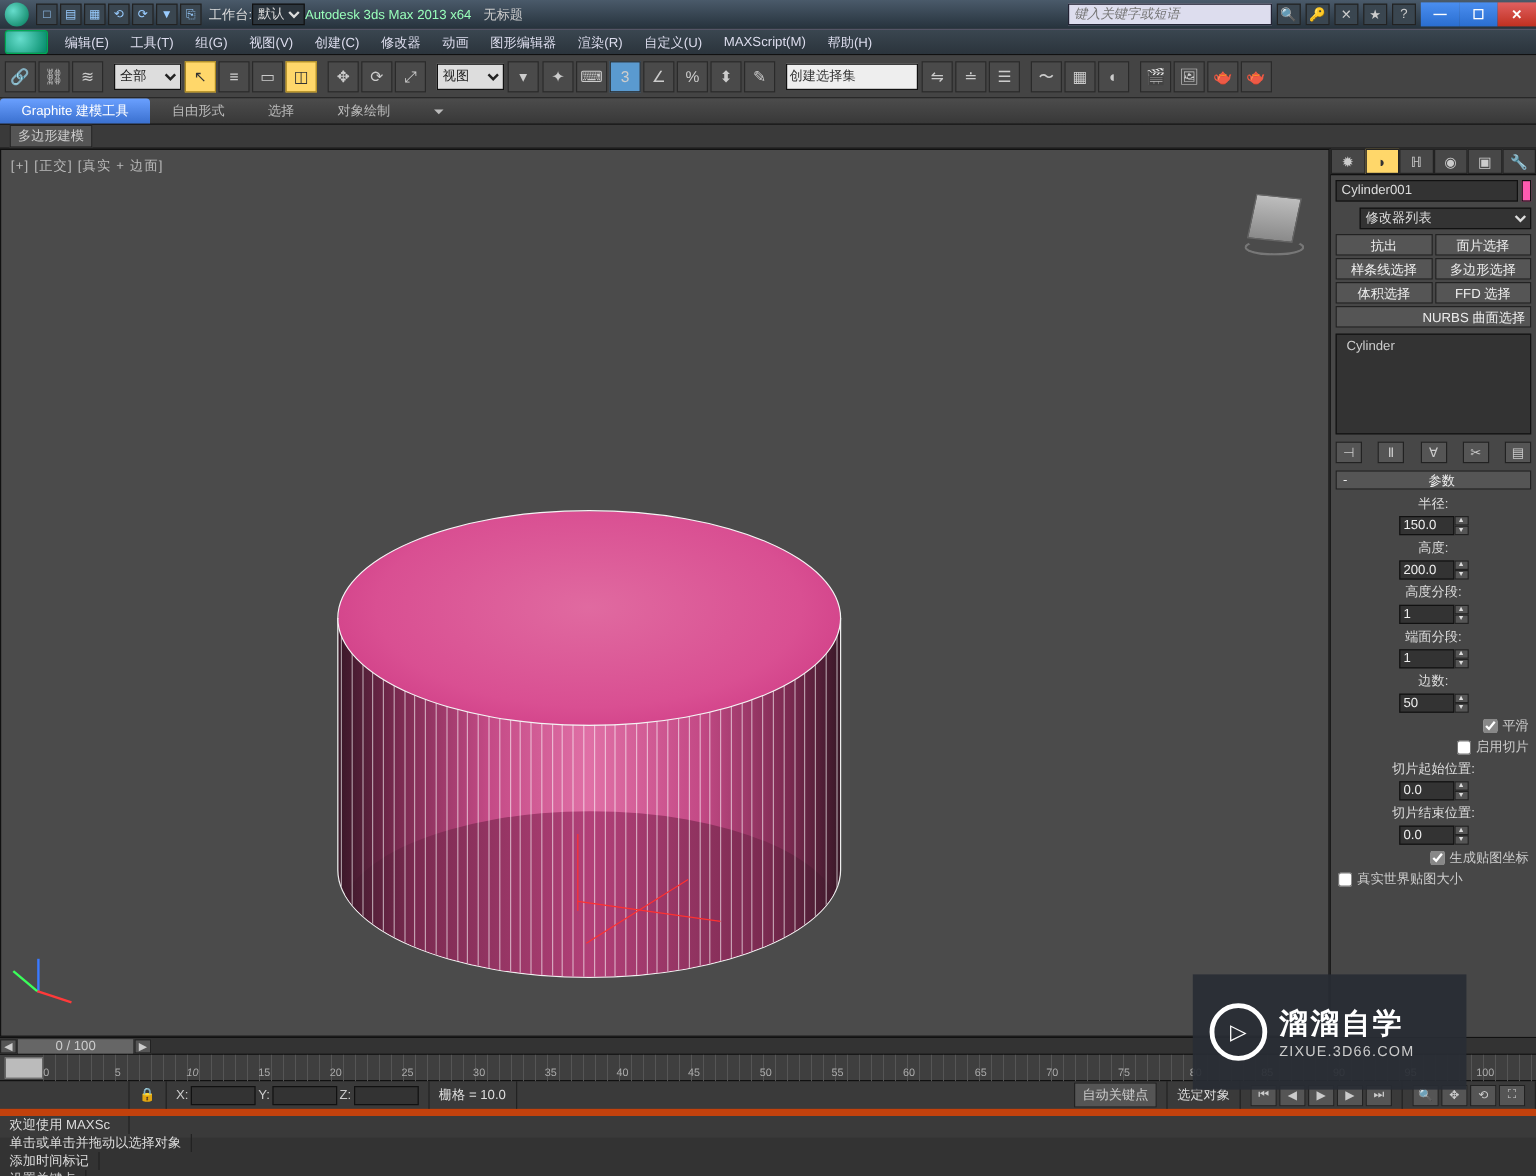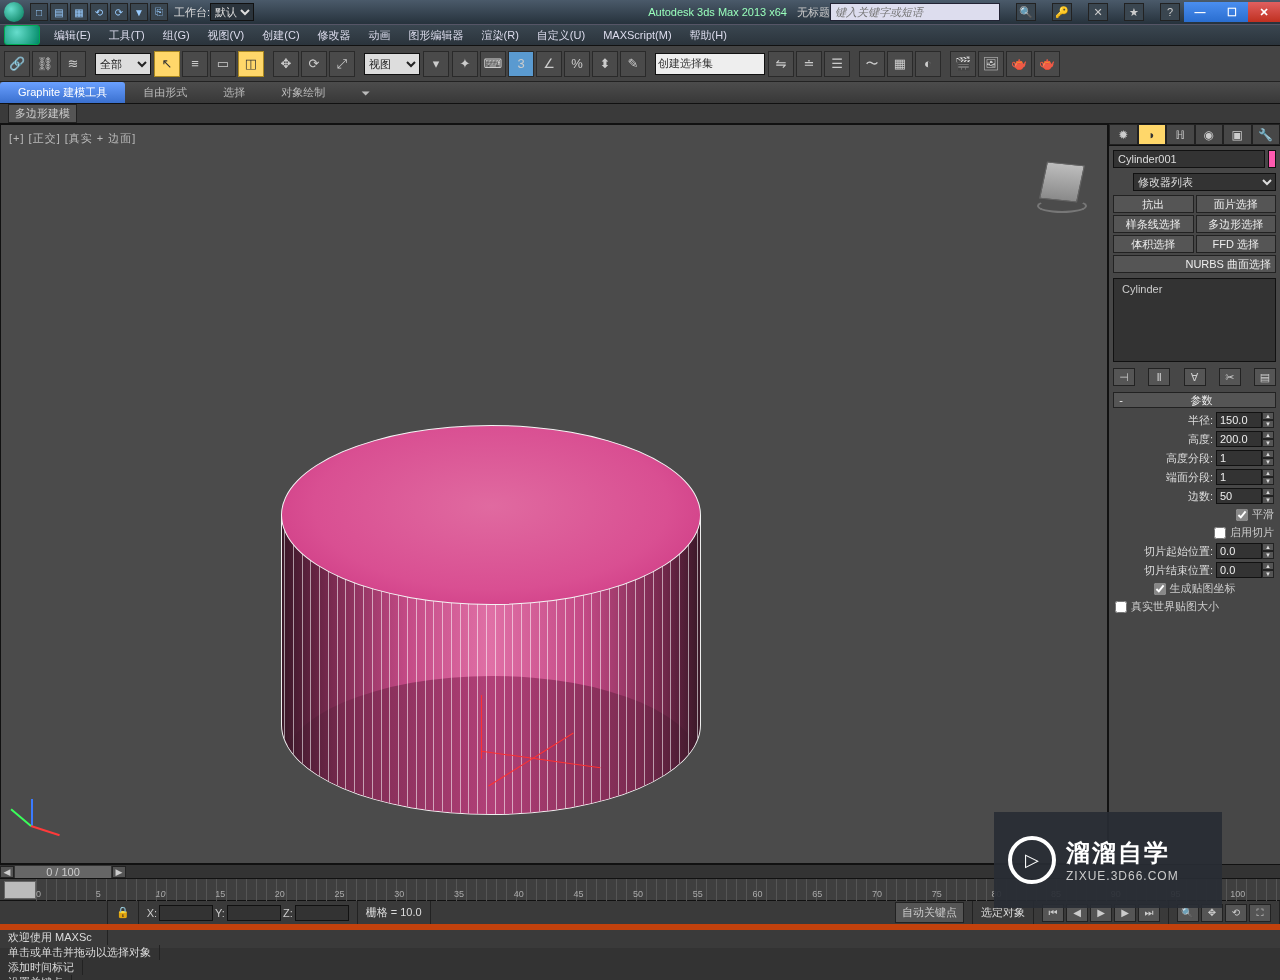--- a/index.html
+++ b/index.html
@@ -6,23 +6,23 @@
 body { background:#333; width:1280px; height:980px; overflow:hidden; position:relative; }
 
 
 .titlebar { height:24px; background:linear-gradient(#4a5a6a,#26323c); display:flex; align-items:center; }
 .titlebar .app-ico { width:20px; height:20px; margin:0 4px; border-radius:10px; background:radial-gradient(circle at 35% 35%,#6dc,#075); }
 .qat { display:flex; gap:2px; margin-left:2px; }
 .qat .btn { width:18px; height:18px; background:#3a4650; border:1px solid #222; display:flex; align-items:center; justify-content:center; font-size:10px; color:#9cf; cursor:pointer; }
 .ws { margin-left:6px; display:flex; align-items:center; }
 .ws span { color:#ddd; }
 .ws select { background:#2b343c; color:#ddd; border:1px solid #111; height:18px; font-size:11px; }
-.title-center { flex:1; text-align:right; color:#cde; font-size:12px; }
+.title-center { flex:1; text-align:left; color:#cde; font-size:12px; }
 .title-center .dim { color:#9fb; }
-.search-help { display:flex; align-items:center; gap:16px; margin-right:4px; }
+.search-help { display:flex; align-items:center; gap:4px; margin-right:4px; }
 .search-help input { width:170px; height:18px; background:#dde; border:1px solid #223; font-style:italic; color:#666; padding:0 4px; }
 .sqbtn { width:20px; height:18px; background:#3a4650; border:1px solid #222; display:flex; align-items:center; justify-content:center; font-size:11px; cursor:pointer; }
 .winbtns { display:flex; }
 .winbtns div { width:32px; height:20px; display:flex; align-items:center; justify-content:center; font-weight:bold; color:#fff; cursor:pointer; }
 .wb-min { background:linear-gradient(#4a8ef0,#2a6ed0); }
 .wb-max { background:linear-gradient(#4a8ef0,#2a6ed0); }
 .wb-cls { background:linear-gradient(#e06060,#c03020); }
 
 
 .menubar { height:22px; background:linear-gradient(#3a4650,#2b343c); display:flex; align-items:center; padding:0 4px; gap:2px; border-top:1px solid #556; border-bottom:1px solid #111; }
@@ -81,21 +81,21 @@
 .btnrow { display:flex; flex-wrap:wrap; padding:0 3px; }
 .btnrow .bb { width:calc(50% - 2px); margin:1px; height:18px; background:#555; border:1px solid #222; display:flex; align-items:center; justify-content:center; font-size:11px; color:#eee; cursor:pointer; }
 .btnrow .bb.full { width:calc(100% - 2px); justify-content:flex-start; padding-left:4px; }
 .stack { margin:4px; height:84px; background:#333; border:1px solid #111; padding:4px 8px; color:#ddd; }
 .stacktools { display:flex; gap:3px; padding:2px 4px; justify-content:space-between; }
 .stacktools .st { width:22px; height:18px; background:#555; border:1px solid #222; cursor:pointer; display:flex; align-items:center; justify-content:center; font-size:11px; }
 .rollhdr { margin:4px 4px 0; height:16px; background:#555; display:flex; align-items:center; border:1px solid #222; }
 .rollhdr .tg { width:14px; text-align:center; color:#eee; }
 .rollhdr .ttl { flex:1; text-align:center; color:#eee; }
 .params { padding:4px 6px; display:flex; flex-direction:column; gap:3px; }
-.prow { display:flex; align-items:center; justify-content:flex-end; gap:3px; }
+.prow { display:flex; align-items:center; justify-content:space-between; gap:3px;flex-direction:column; }
 .prow label { color:#ddd; font-size:11px; }
 .spin { display:flex; }
 .spin input { width:46px; height:16px; background:#333; color:#eee; border:1px solid #111; text-align:left; padding:0 3px; font-size:11px; }
 .spin .ar { width:12px; display:flex; flex-direction:column; }
 .spin .ar b { flex:1; background:#555; border:1px solid #222; font-size:6px; line-height:6px; text-align:center; color:#ddd; cursor:pointer; }
 .chk { display:flex; align-items:center; justify-content:flex-end; gap:4px; }
 .chk input { accent-color:#888; width:12px; height:12px; }
 
 
 .hscroll { height:14px; background:#333; border-top:1px solid #111; display:flex; align-items:center; }
@@ -415,21 +415,21 @@
       <div class="prow">
           <label>切片结束位置:</label>
           <div class="spin">
             <input value="0.0" style="">
             <div class="ar">
               <b>▲</b>
               <b>▼</b>
             </div>
           </div>
         </div>
-      <div class="chk" style="justify-content:center">
+      <div class="chk" style="justify-content:flex-end">
           <input type="checkbox" checked="" style="">
           <label>生成贴图坐标</label>
         </div>
       <div class="chk" style="justify-content:flex-start">
           <input type="checkbox" style="">
           <label>真实世界贴图大小</label>
         </div>
     </div>
   </div>
 </div>

